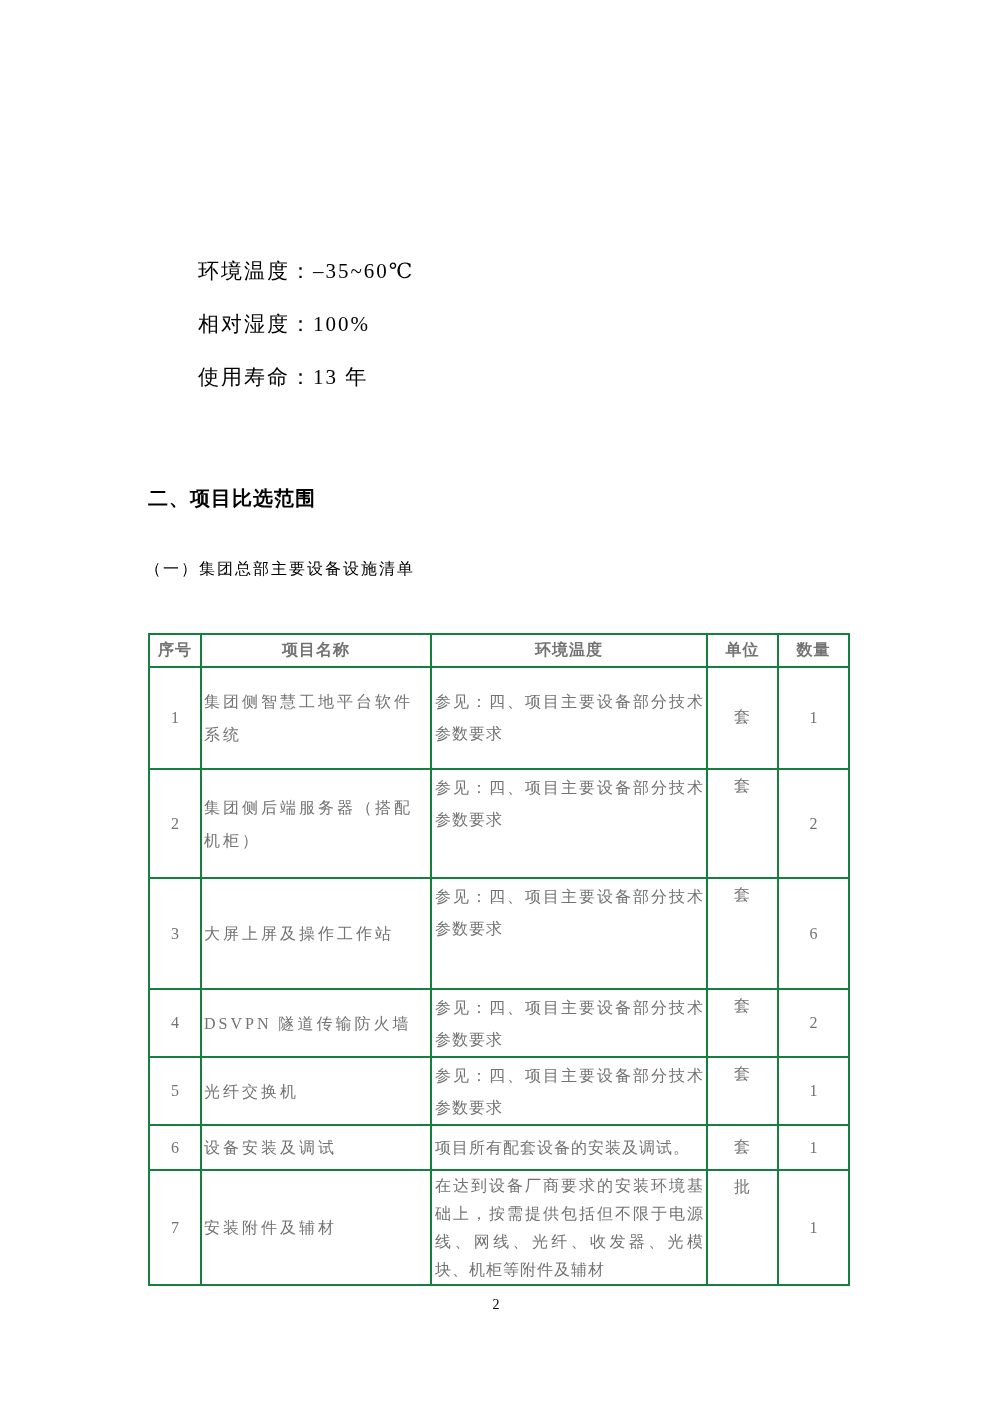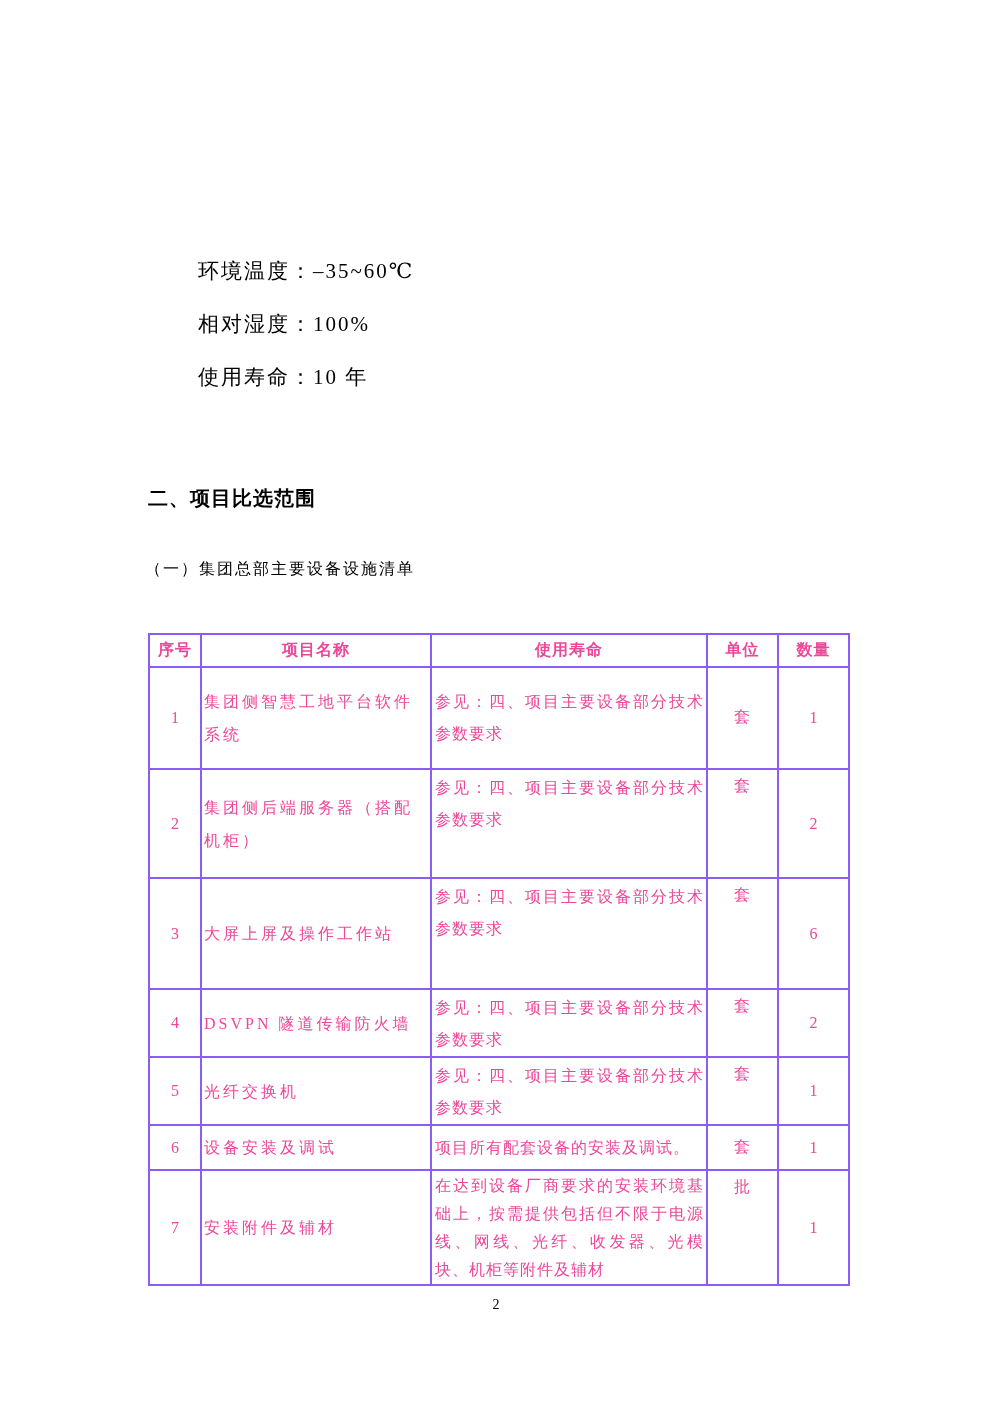--- a/index.html
+++ b/index.html
@@ -63,23 +63,23 @@
   table.equip {
     position: absolute;
     top: 633px;
     left: 148px;
     width: 700px;
     border-collapse: collapse;
     table-layout: fixed;
     border: 2px solid #000;
   }
   table.equip th, table.equip td {
-    border: 2px solid #8b5cf6;
+    border: 2px solid #15803d;
     font-size: 16px;
-    color: #ec4899;
+    color: #737373;
     overflow: hidden;
   }
   table.equip th {
     font-weight: bold;
     text-align: center;
     vertical-align: middle;
     letter-spacing: 1px;
     padding: 0;
   }
   tr.hdr   { height: 33px; }
@@ -137,38 +137,38 @@
   }
 </style>
 </head>
 <body>
 
 <div class="page">
 
 
   <div class="spec-line spec-1">环境温度：–35~60℃</div>
   <div class="spec-line spec-2">相对湿度：100%</div>
-  <div class="spec-line spec-3">使用寿命：10 年</div>
+  <div class="spec-line spec-3">使用寿命：13 年</div>
 
   <div class="heading-l2">二、项目比选范围</div>
   <div class="heading-sub">（一）集团总部主要设备设施清单</div>
 
   <table class="equip">
     <colgroup>
       <col style="width:52px">
       <col style="width:230px">
       <col style="width:276px">
       <col style="width:71px">
       <col style="width:71px">
     </colgroup>
     <thead>
       <tr class="hdr">
         <th>序号</th>
         <th>项目名称</th>
-        <th>使用寿命</th>
+        <th>环境温度</th>
         <th>单位</th>
         <th>数量</th>
       </tr>
     </thead>
     <tbody>
       <tr class="r1 vmid">
         <td class="c-seq">1</td>
         <td class="c-name">集团侧智慧工地平台软件系统</td>
         <td class="c-config">参见：四、项目主要设备部分技术参数要求</td>
         <td class="c-unit">套</td>

